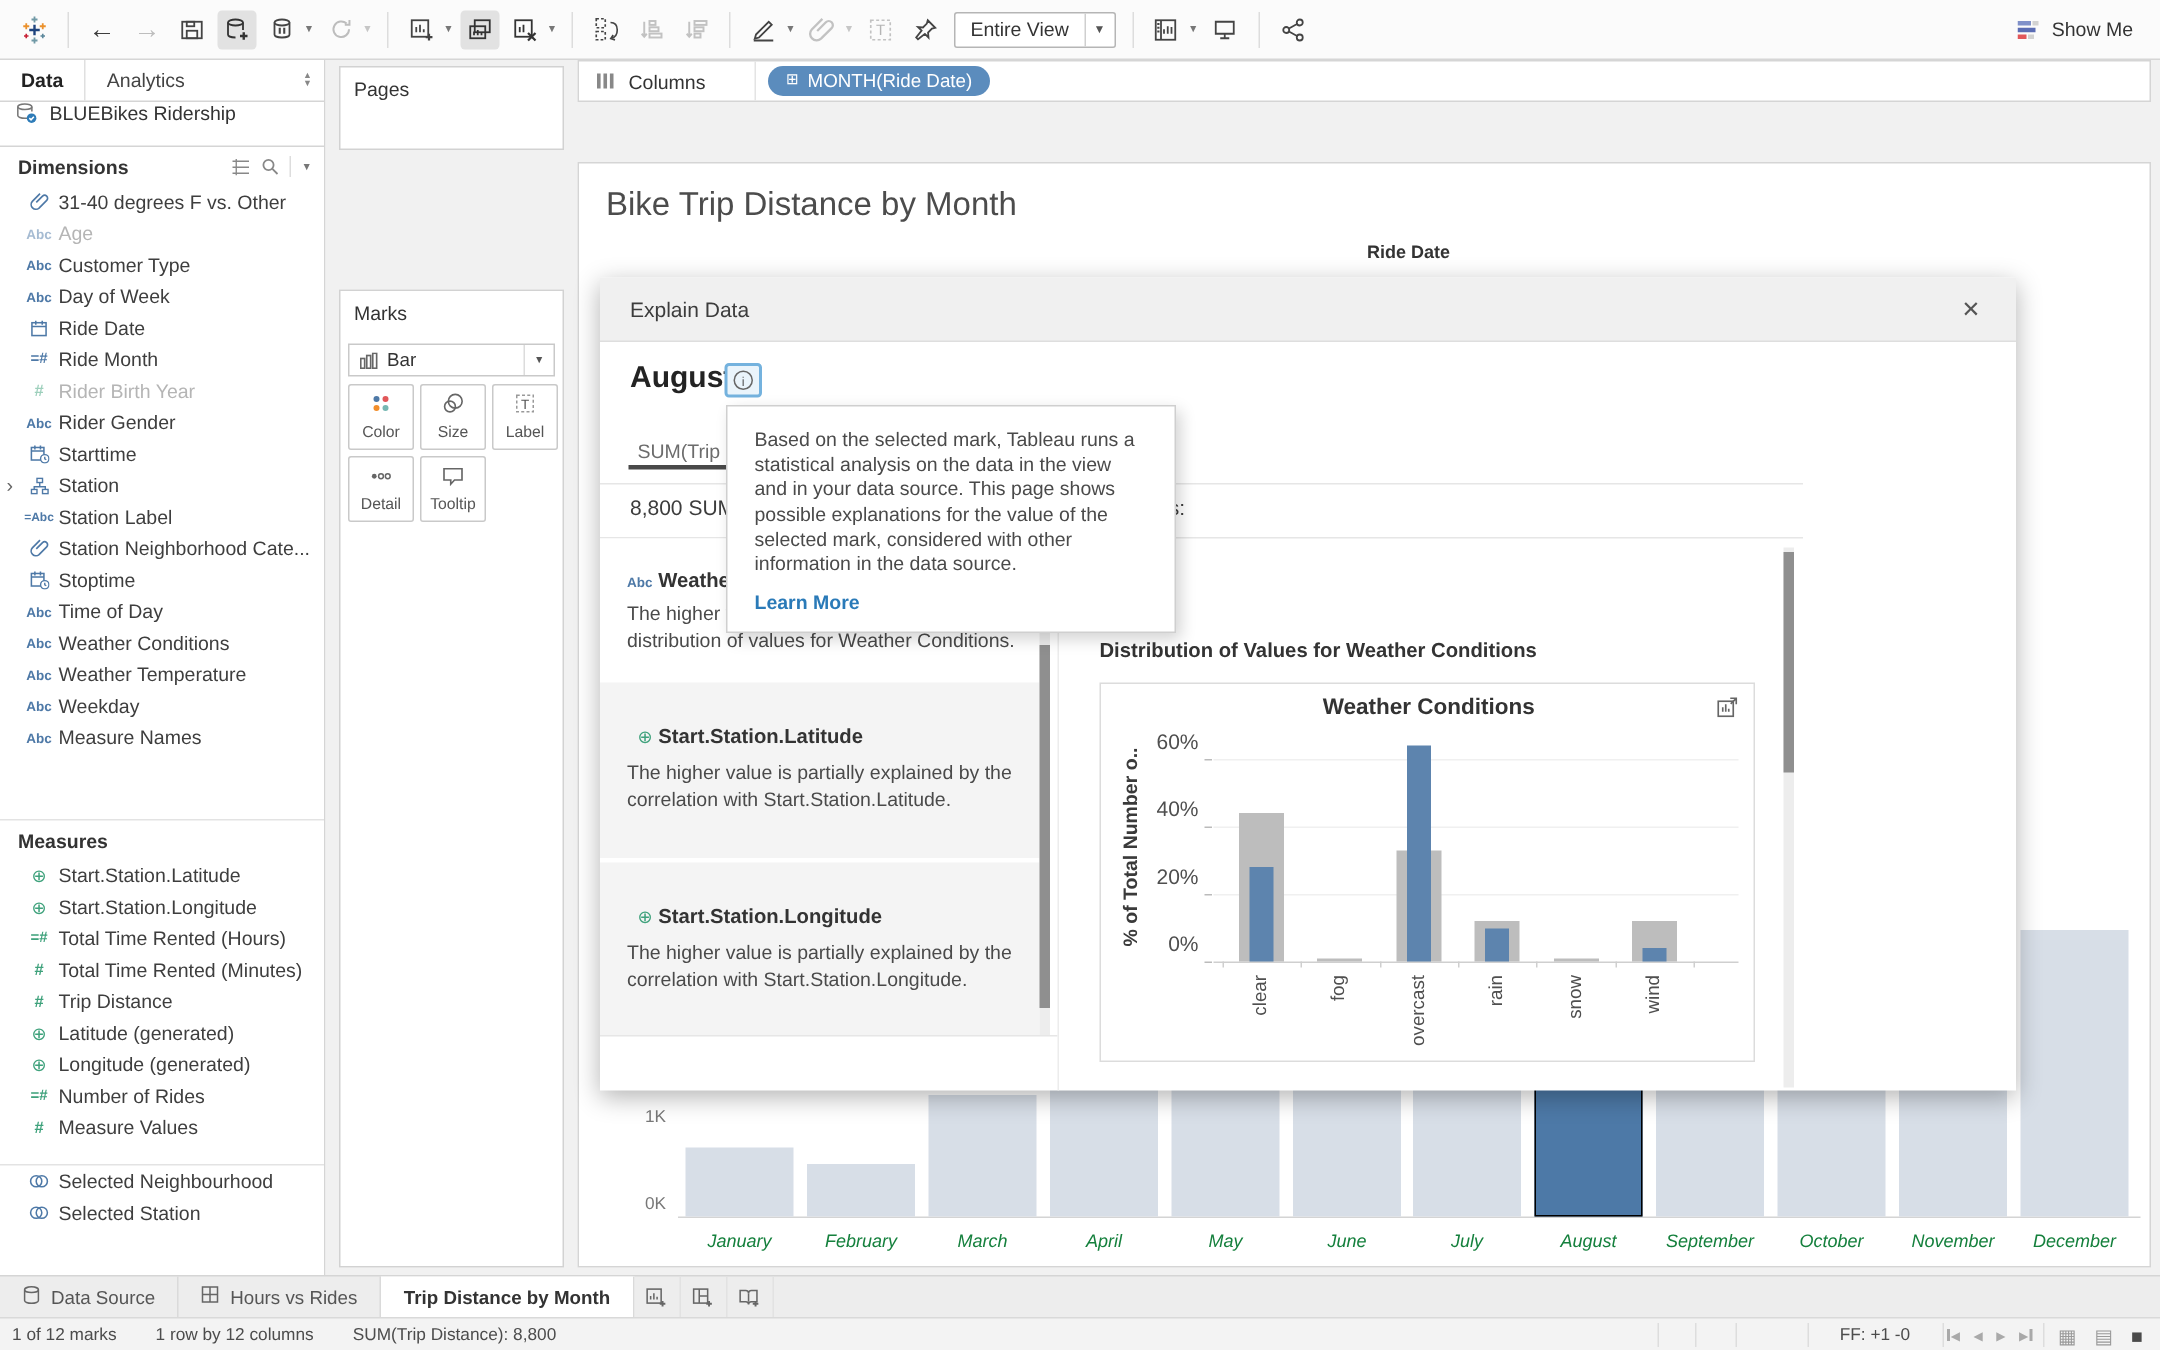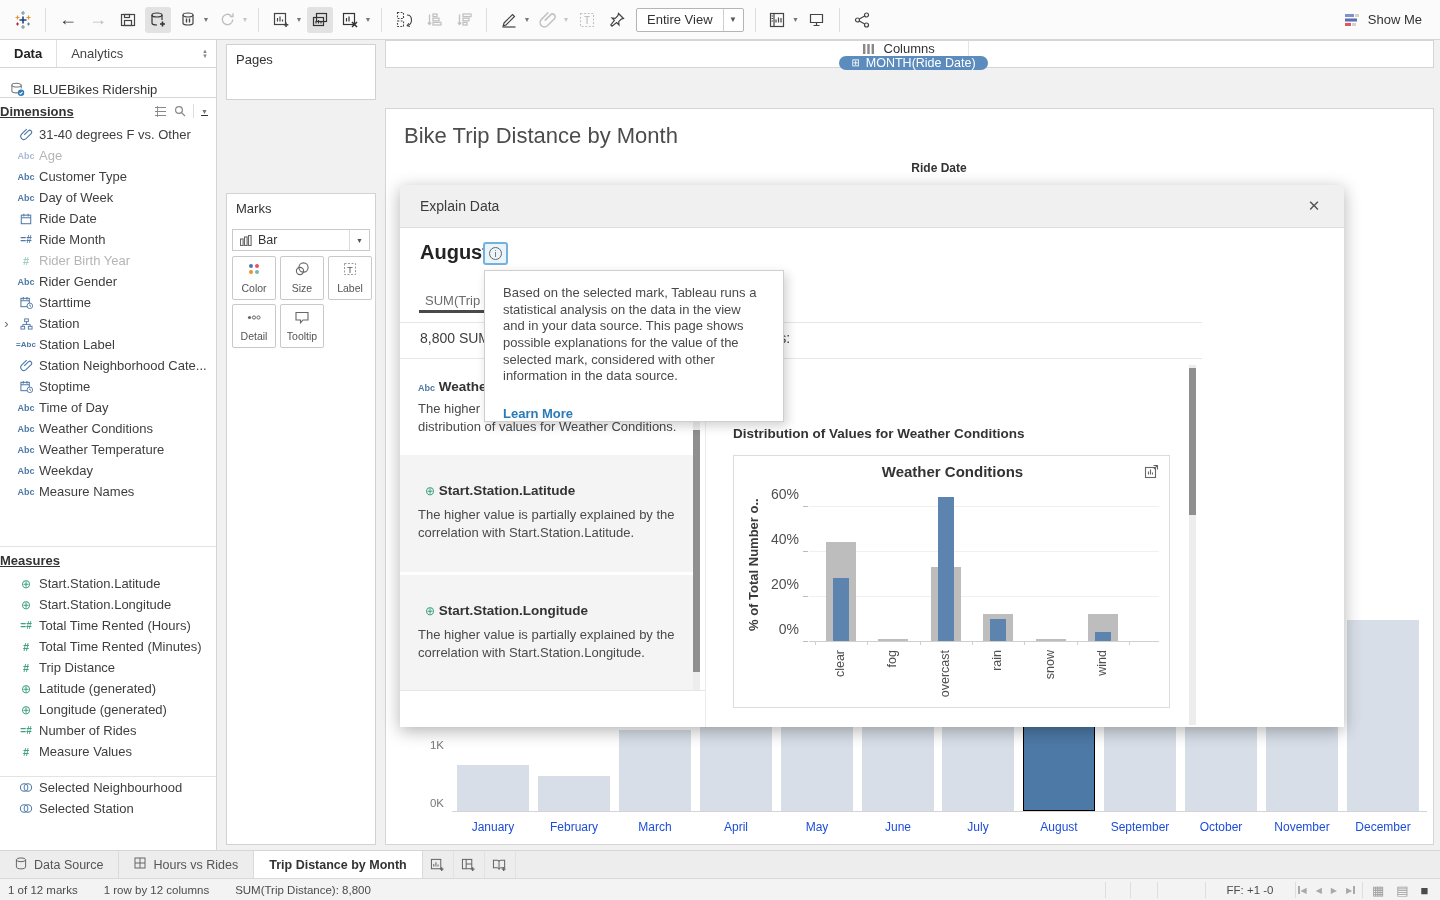--- a/index.html
+++ b/index.html
@@ -27,23 +27,23 @@
 
   
   .sidebar { position:absolute; left:0; top:40px; width:217px; height:810px; background:#fff;
              border-right:1px solid #d5d5d5; }
   .side-tabs { height:28px; border-bottom:1px solid #d5d5d5; display:flex; align-items:stretch; }
   .side-tab { display:flex; align-items:center; padding:0 14px; font-size:13px; color:#444; }
   .side-tab.active { font-weight:bold; color:#222; }
   .side-tab.analytics { border-left:1px solid #e0e0e0; flex:1; }
   .pane-ctl { width:22px; display:flex; flex-direction:column; align-items:center; justify-content:center;
               color:#888; font-size:6px; line-height:5px; }
-  .ds-row { height:30px; border-bottom:1px solid #d5d5d5; display:flex; align-items:flex-end; gap:8px; padding-left:10px; }
+  .ds-row { height:30px; border-bottom:1px solid #d5d5d5; display:flex; align-items:flex-start; gap:8px; padding-left:10px; }
   .ds-row .ds-label { font-size:13px; color:#333; }
-  .fields-header { height:26px; display:flex; align-items:center; padding:0 8px 0 0;text-decoration:underline; }
+  .fields-header { height:26px; display:flex; align-items:center; padding:0 8px 0 12px; }
   .fields-header .hd { font-weight:bold; font-size:13px; color:#333; flex:1; }
   .fields-header .hic { color:#777; margin-left:7px; display:flex; align-items:center; }
   .fields-header .hsep { width:1px; height:14px; background:#ddd; margin-left:7px; }
   .frow { height:21px; display:flex; align-items:center; }
   .fexp { width:13px; text-align:center; color:#666; font-size:13px; line-height:13px; }
   .ficon { width:26px; display:flex; align-items:center; justify-content:center; }
   .flabel { font-size:13px; color:#3e3e3e; white-space:nowrap; }
   .frow.disabled .flabel { color:#b5b5b5; }
   .frow.disabled .ficon { opacity:.5; }
   .frow.italic .flabel { }
@@ -66,37 +66,37 @@
   .mark-type .mt-caret { width:20px; height:100%; border-left:1px solid #dcdcdc; display:flex;
                align-items:center; justify-content:center; font-size:7px; color:#555; }
   #marks-buttons { position:absolute; left:5px; top:62px; width:142px; display:flex; flex-wrap:wrap; gap:4px; }
   .mark-btn { width:44px; height:44px; border:1px solid #c9c9c9; border-radius:2px; background:#fff;
               display:flex; flex-direction:column; align-items:center; justify-content:center; gap:2px; }
   .mark-btn .mb-lb { font-size:10.5px; color:#555; }
 
   
   .main { position:absolute; left:385px; top:40px; width:1049px; height:810px; }
   .shelf-row { position:absolute; left:0; width:1049px; height:28px; background:#fff;
-               border:1px solid #d5d5d5; display:flex; align-items:center;flex-direction:column; }
+               border:1px solid #d5d5d5; display:flex; align-items:center; }
   #shelf-cols { top:0; } #shelf-rows { top:34px; }
   .shelf-label { width:118px; height:100%; display:flex; align-items:center; gap:9px; padding-left:11px;
                  border-right:1px solid #e4e4e4; color:#333; }
   .pill { height:20px; border-radius:10px; color:#fff; font-size:12.5px; display:inline-flex;
           align-items:center; padding:0 12px; gap:6px; margin-left:8px; }
   .pill.blue { background:#5b8cbd; } .pill.green { background:#00ab6f; }
   .pill .pill-ic { font-size:10px; line-height:10px; }
   .sheet { position:absolute; left:0; top:68px; width:1049px; height:737px; background:#fff; border:1px solid #d5d5d5; }
   .sheet-title { position:absolute; left:18px; top:14px; font-size:22px; color:#4c4c4c; }
   .col-field-label { position:absolute; left:453px; top:52px; width:200px; text-align:center;
                      font-size:12px; font-weight:bold; color:#333; }
   #main-plot { position:absolute; left:0; top:0; width:100%; height:100%; }
   .main-axis { position:absolute; height:1px; background:#d4d4d4; }
   .mbar { position:absolute; }
   .mbar.sel { border:1.5px solid #000; }
-  .mcat { position:absolute; width:80px; text-align:center; font-size:12px; color:#1d4ed8; }
+  .mcat { position:absolute; width:80px; text-align:center; font-size:12px; color:#15803d;font-style:italic; }
   .mytick { position:absolute; width:40px; text-align:right; font-size:11.5px; color:#787878; }
 
   
   .dialog { position:absolute; left:400px; top:185px; width:944px; height:542px; background:#fff;
             box-shadow:0 4px 16px rgba(0,0,0,.3); z-index:20; }
   .dlg-header { height:43px; background:#f0f0f0; border-bottom:1px solid #dedede; display:flex;
                 align-items:center; padding:0 20px; }
   .dlg-title { font-size:14px; color:#3c3c3c; flex:1; }
   .dlg-close { font-size:15px; color:#555; width:20px; text-align:center; }
   .dlg-mark { position:absolute; left:20px; top:56px; font-size:20px; font-weight:bold; color:#232323; }
@@ -131,21 +131,21 @@
   .mini-bar { position:absolute; }
   .vlabel { position:absolute; width:0; }
   .vlabel span { display:inline-block; white-space:nowrap; transform:rotate(-90deg) translateX(-100%);
                  transform-origin:0 0; font-size:12.5px; color:#4f4f4f; }
 
   
   .tooltip { position:absolute; left:484px; top:270px; width:300px; height:152px; background:#fff;
              border:1px solid #cfcfcf; box-shadow:3px 4px 10px rgba(0,0,0,.18); z-index:30;
              padding:14px 18px; }
   .tooltip .tt-body { font-size:13px; line-height:1.28; color:#4a4a4a; }
-  .tooltip .tt-link { margin-top:21px; font-size:13px; font-weight:bold; color:#2a7ab8; }
+  .tooltip .tt-link { margin-top:9px; font-size:13px; font-weight:bold; color:#2a7ab8; }
 
   
   .tabbar { position:absolute; left:0; top:850px; width:1440px; height:28px; background:#ededed;
             border-top:1px solid #d5d5d5; display:flex; align-items:stretch; }
   .sheet-tab { display:flex; align-items:center; gap:7px; padding:0 15px; border-right:1px solid #dadada;
                color:#555; font-size:12.5px; white-space:nowrap; }
   .sheet-tab.active { background:#fff; font-weight:bold; color:#333; }
   .newtab-btn { width:31px; display:flex; align-items:center; justify-content:center; color:#666;
                 border-right:1px solid #e2e2e2; }
   .statusbar { position:absolute; left:0; top:878px; width:1440px; height:22px; background:#f3f3f3;

